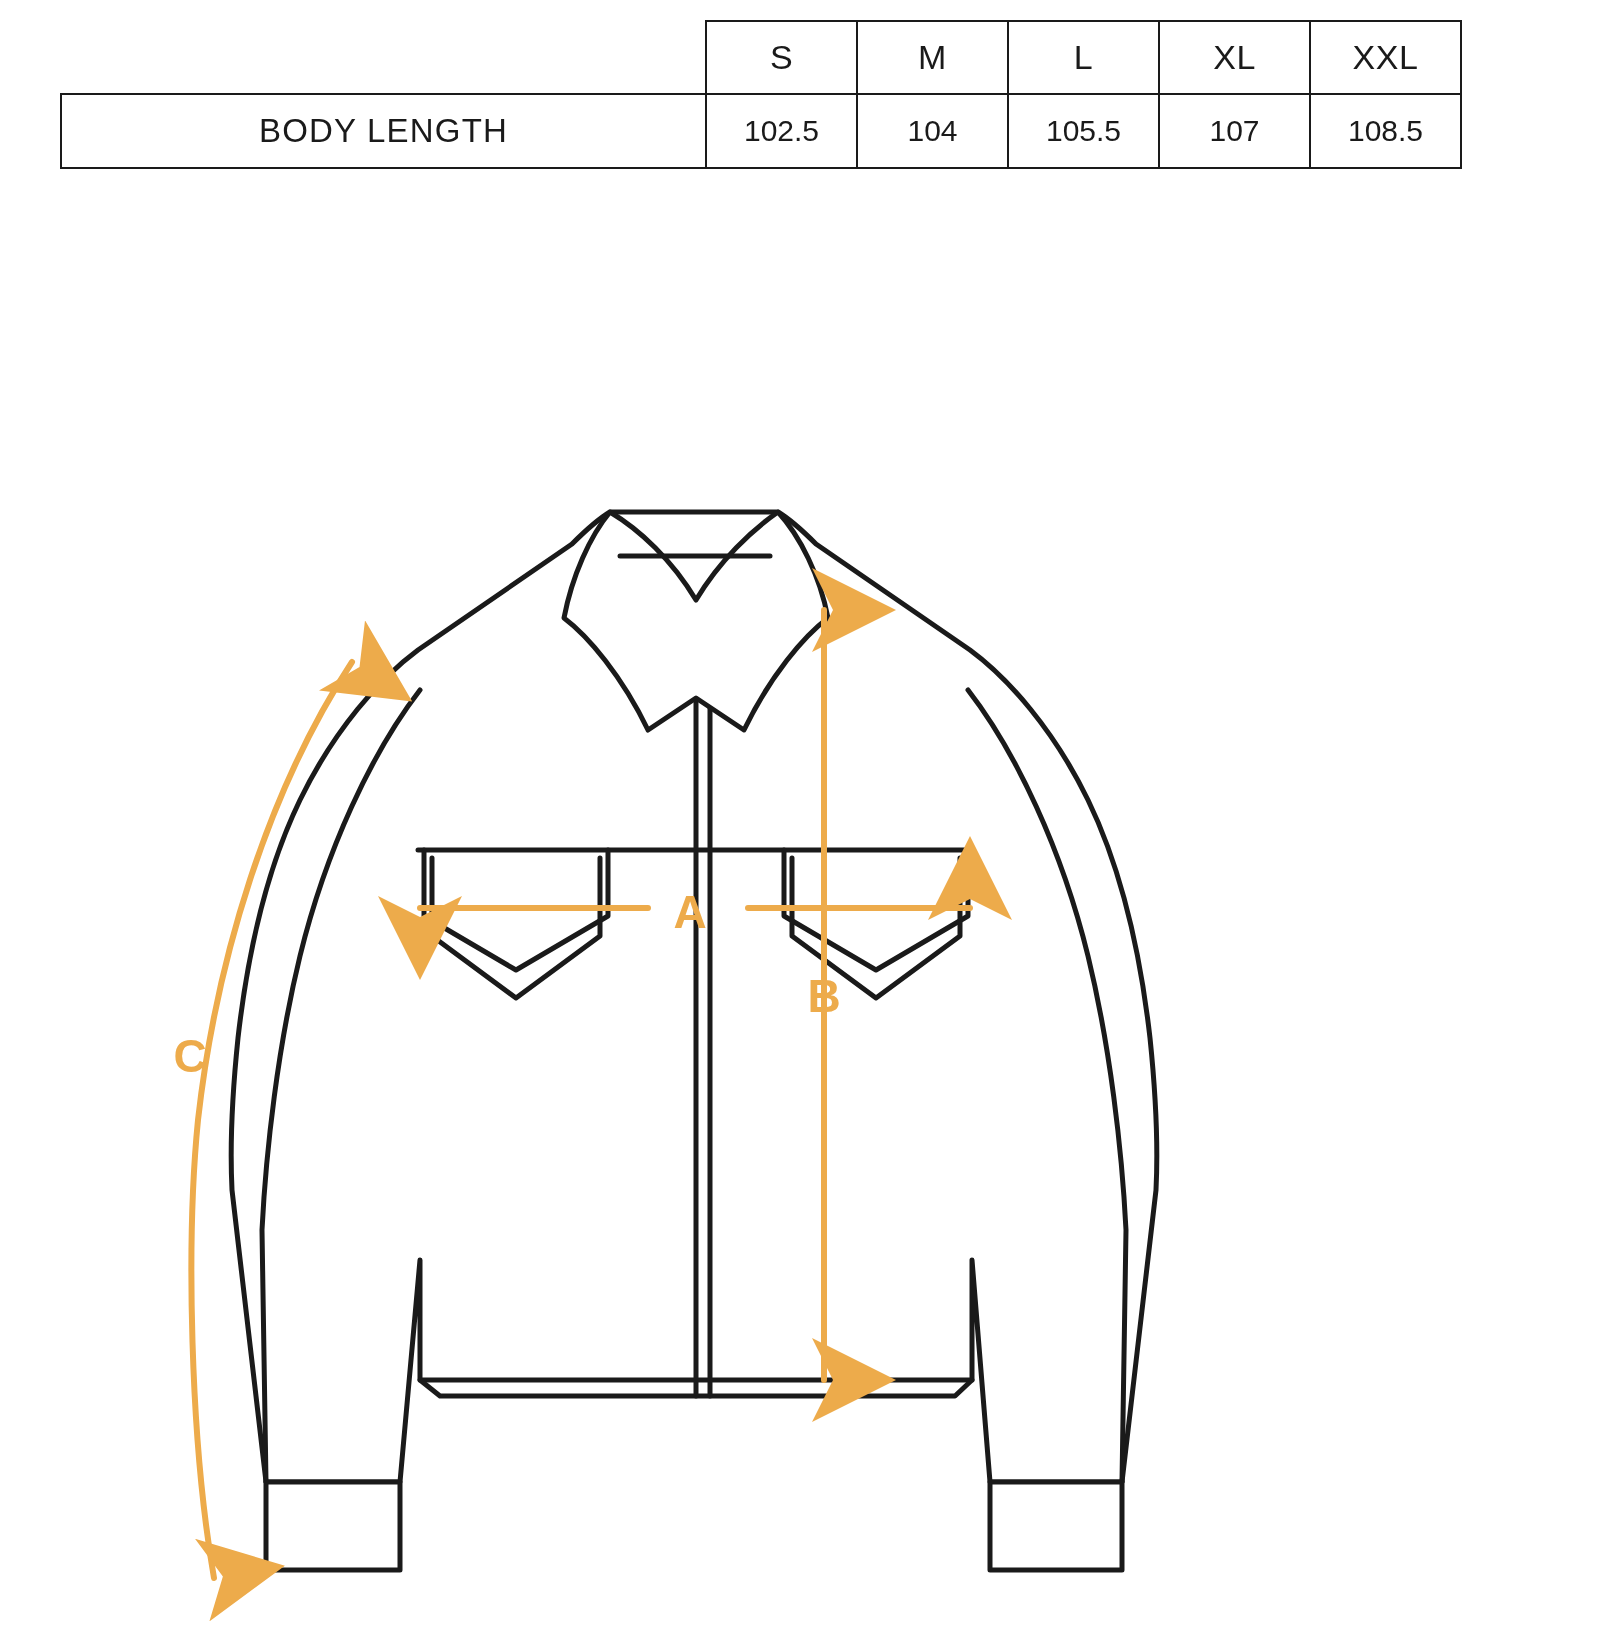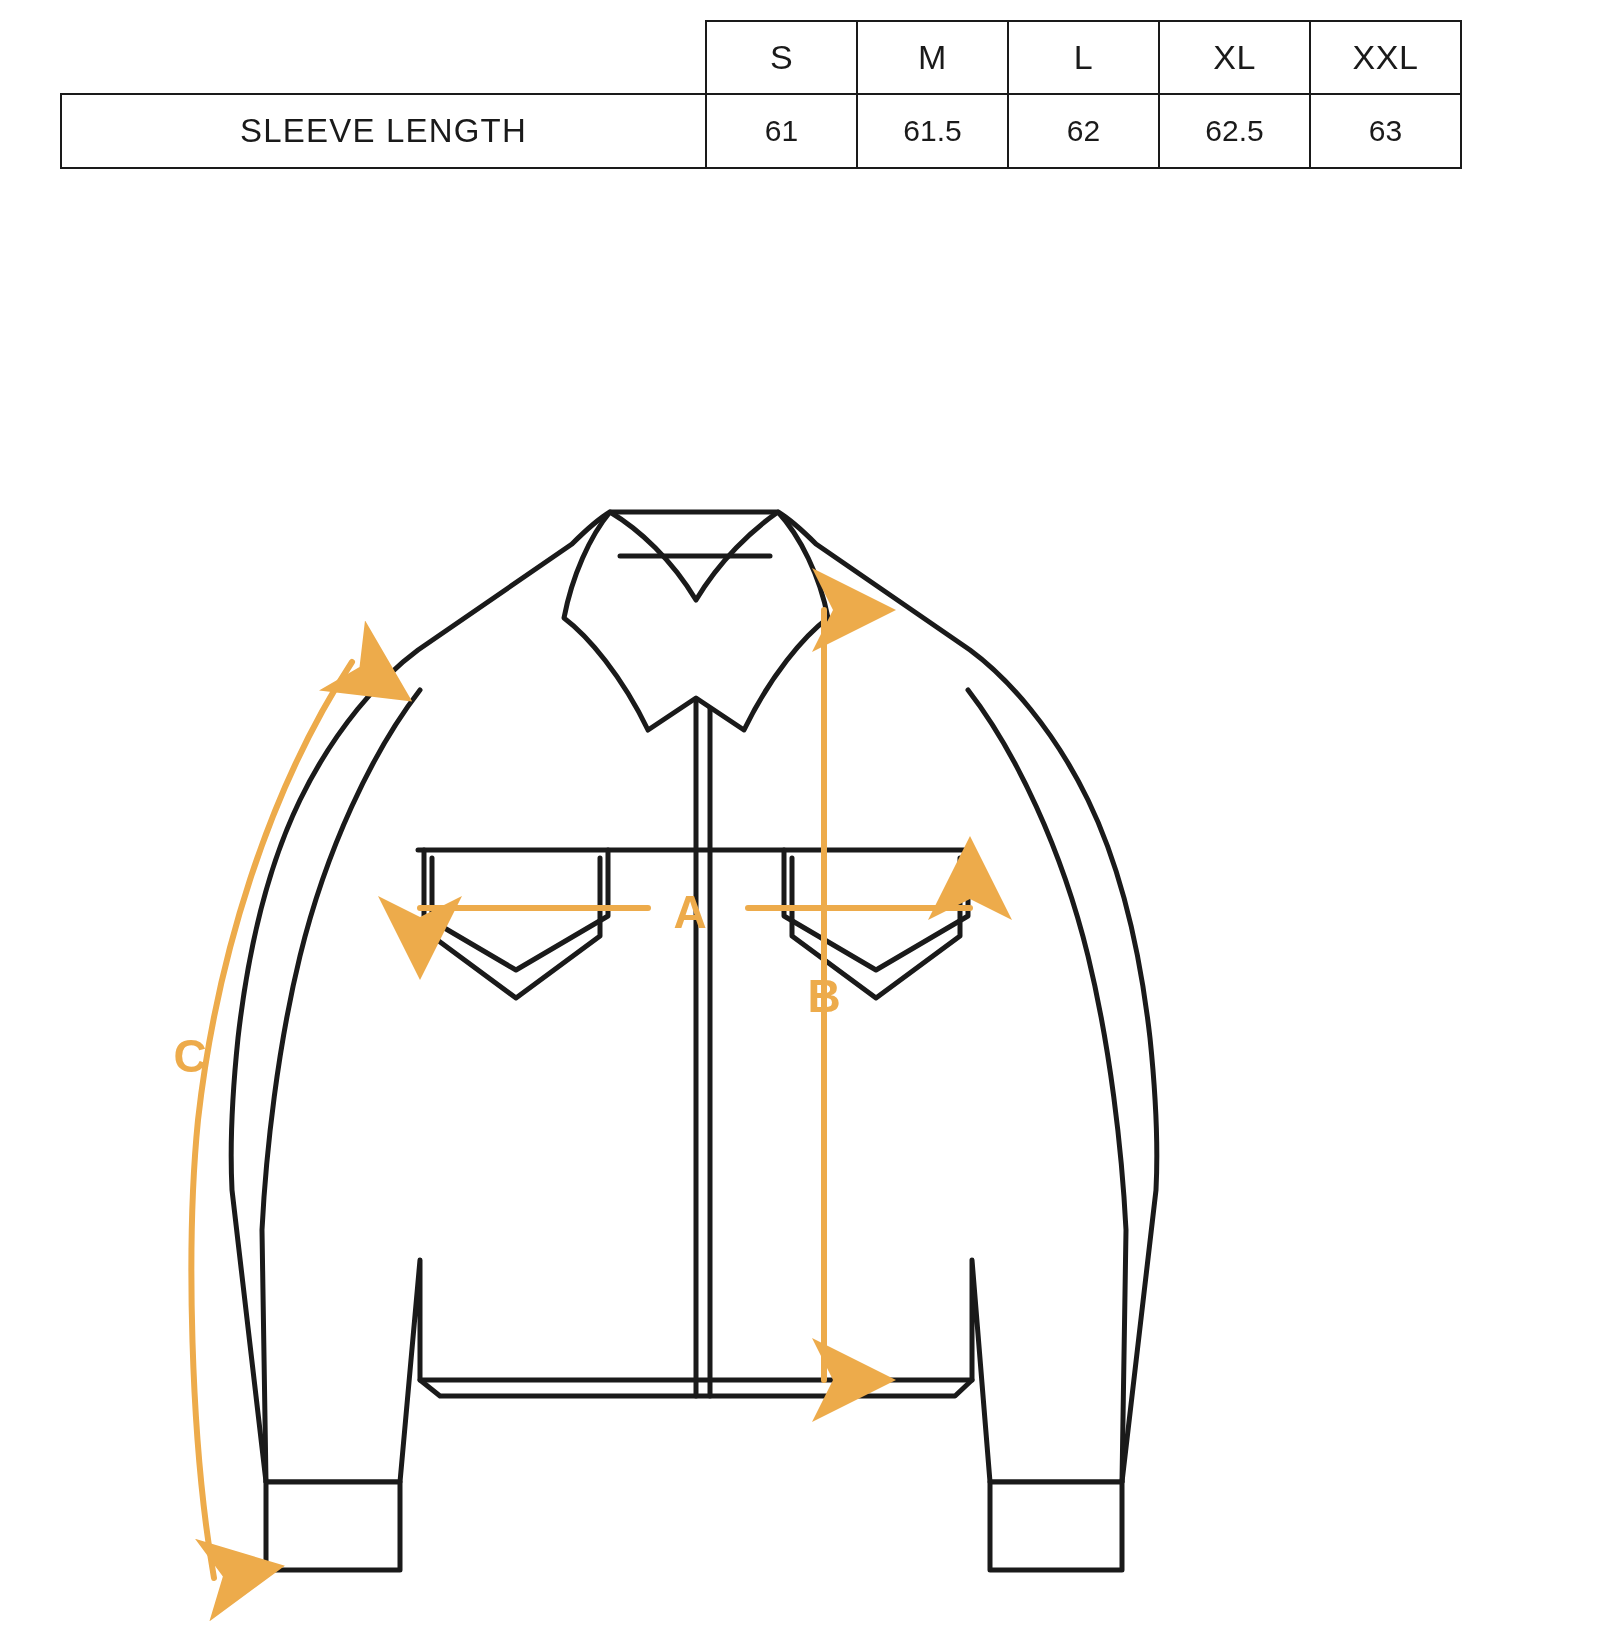--- a/index.html
+++ b/index.html
@@ -91,26 +91,26 @@
     <tbody>
       <tr class="head">
         <td class="label-cell"></td>
         <td class="size-cell">S</td>
         <td class="size-cell">M</td>
         <td class="size-cell">L</td>
         <td class="size-cell">XL</td>
         <td class="size-cell">XXL</td>
       </tr>
       <tr>
-        <td class="label-cell">SLEEVE LENGTH</td>
-        <td class="value-cell">61</td>
-        <td class="value-cell">61.5</td>
-        <td class="value-cell">62</td>
-        <td class="value-cell">62.5</td>
-        <td class="value-cell">63</td>
+        <td class="label-cell">BODY LENGTH</td>
+        <td class="value-cell">102.5</td>
+        <td class="value-cell">104</td>
+        <td class="value-cell">105.5</td>
+        <td class="value-cell">107</td>
+        <td class="value-cell">108.5</td>
       </tr>
     </tbody>
   </table>
 </div>
 
 <div class="illustration">
   <svg viewBox="0 0 1616 1274" xmlns="http://www.w3.org/2000/svg">
     <defs>
       <marker id="arrUp" markerWidth="14" markerHeight="14" refX="7" refY="12" orient="auto">
         <path d="M7 0 L14 14 L7 10.5 L0 14 Z" fill="#edab4b"></path>

